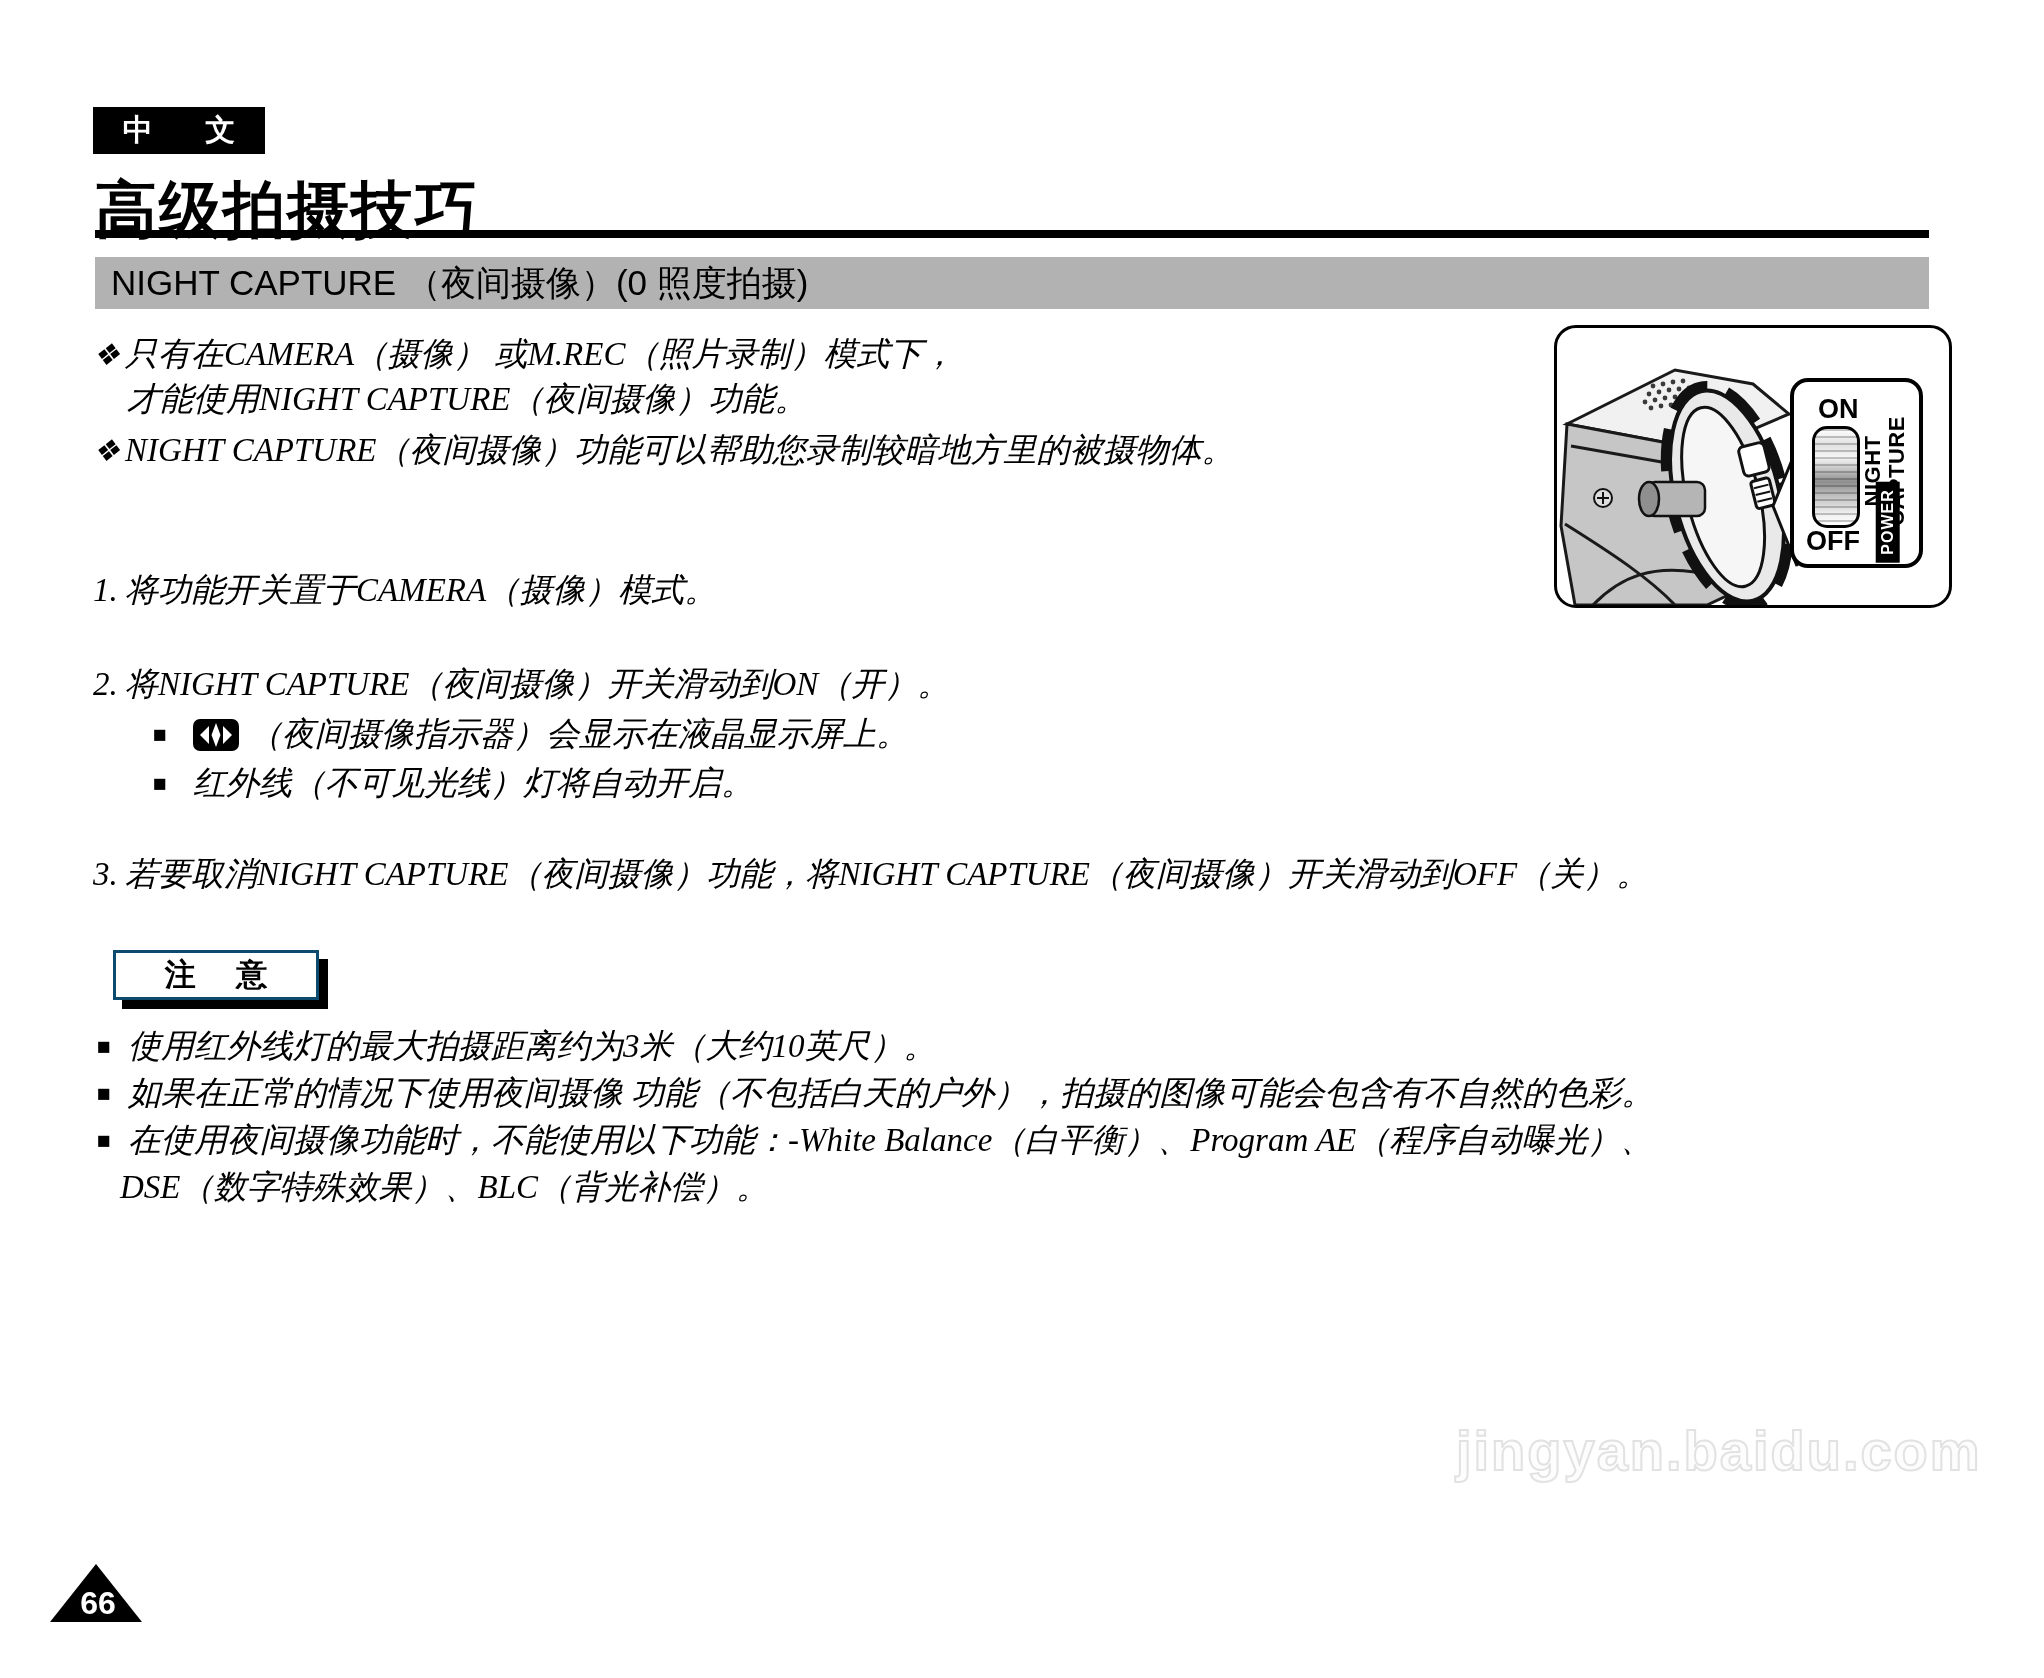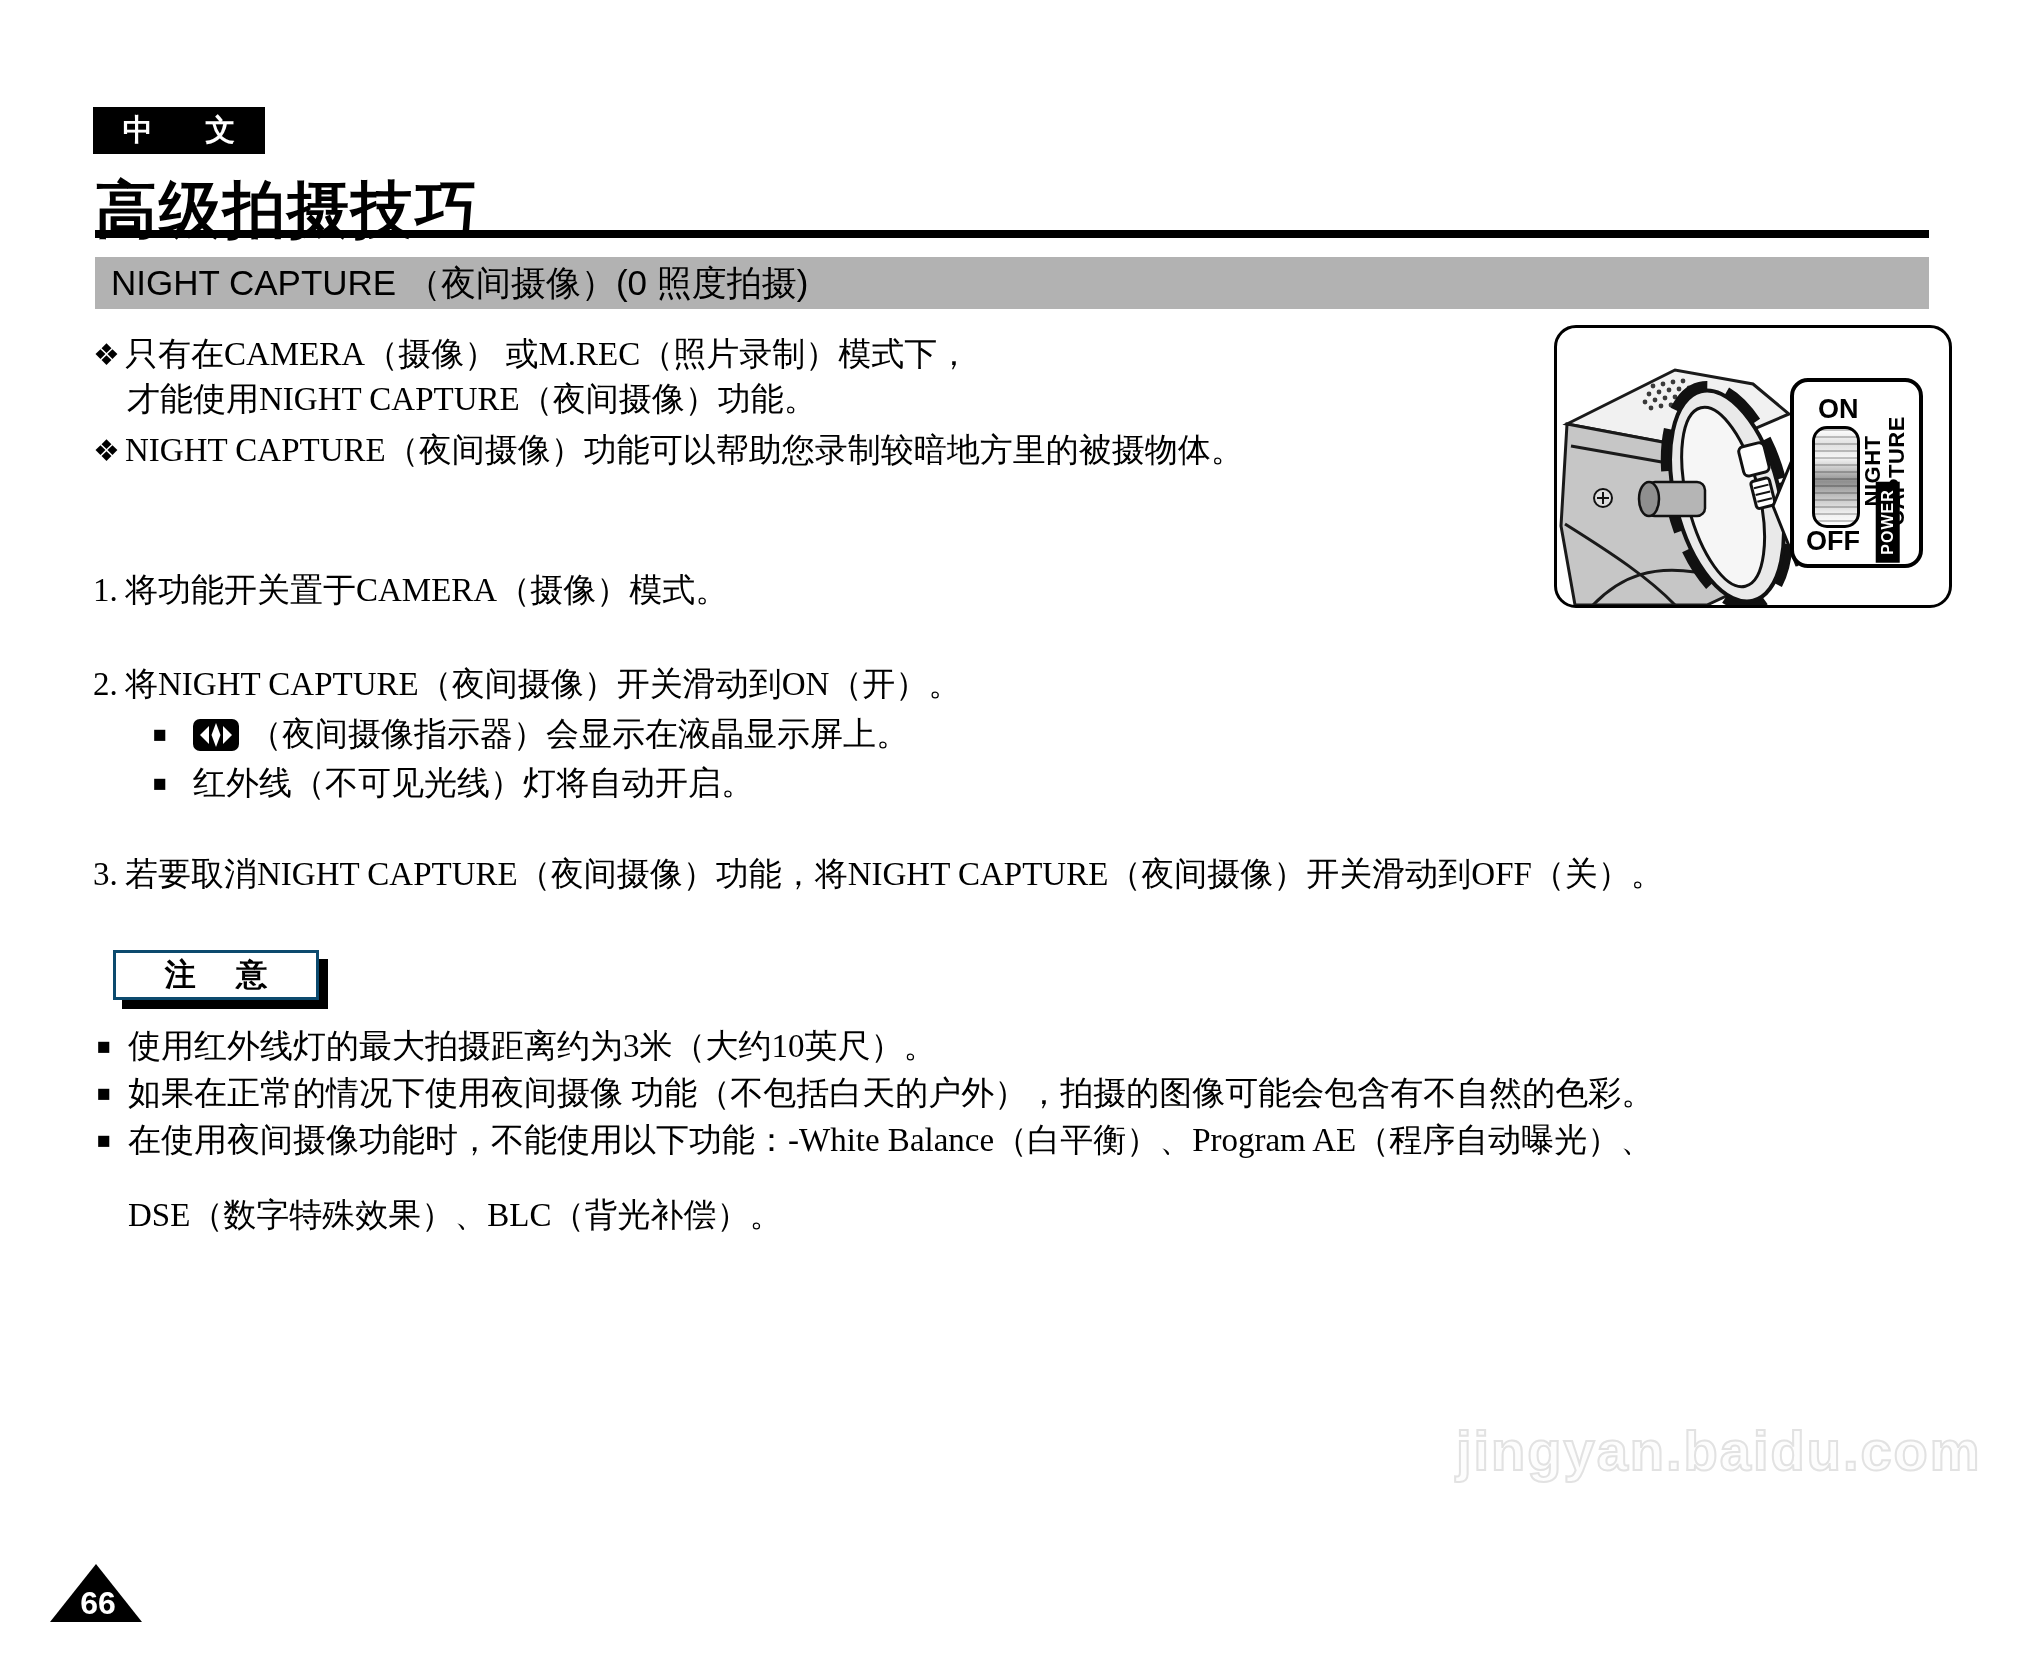--- a/index.html
+++ b/index.html
@@ -20,29 +20,29 @@
     font-weight:700;font-size:62px;letter-spacing:2px;
   }
   .title-rule{left:95px;top:230px;width:1834px;height:8px;background:#000;}
   .section-bar{
     left:95px;top:257px;width:1834px;height:52px;background:#b2b2b2;
     display:flex;align-items:center;
     font-family:"Liberation Sans","DejaVu Sans",sans-serif;
     font-size:35px;font-weight:500;padding-left:16px;box-sizing:border-box;
   }
   
-  .line{position:absolute;left:93px;font-size:33px;white-space:nowrap;}
+  .line{position:absolute;left:93px;font-size:33px;white-space:nowrap;font-style:italic;}
   .line .mk{display:inline-block;width:32px;font-size:30px;}
   .line .num{display:inline-block;width:32px;}
   .cont{left:127px;}
   .subline{left:153px;}
   .subline .sqmk{display:inline-block;width:40px;font-size:23px;vertical-align:3px;}
   .noteline{left:97px;}
   .noteline .sqmk{display:inline-block;width:31px;font-size:23px;vertical-align:3px;}
-  .notecont{left:128px;margin-top:28px;}
+  .notecont{left:120px;}
   .nc-icon{vertical-align:-6px;margin-right:10px;}
   
   .note-box{
     left:113px;top:950px;width:200px;height:44px;background:#fff;border:3px solid #0c4a6e;
     box-shadow:9px 9px 0 0 #000;display:flex;align-items:center;justify-content:center;
     font-family:"Liberation Sans","DejaVu Sans",sans-serif;
     font-weight:700;font-size:31px;letter-spacing:16px;text-indent:16px;
   }
   
   .figure{

